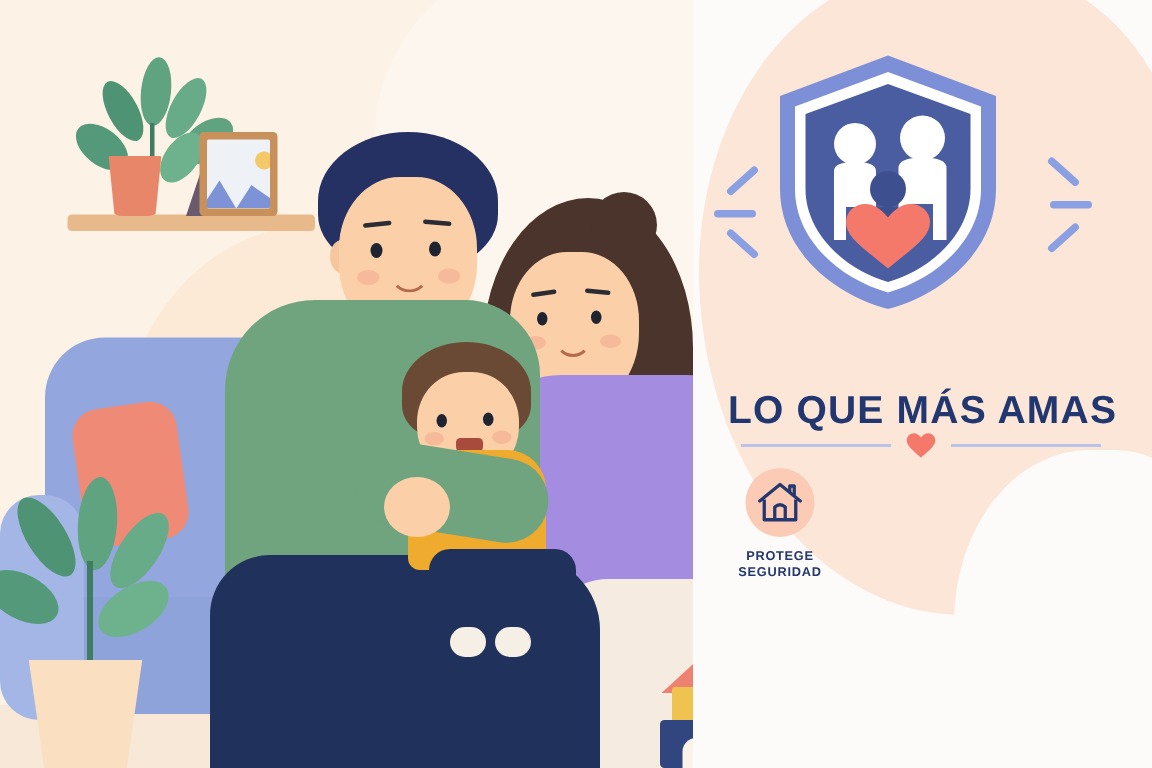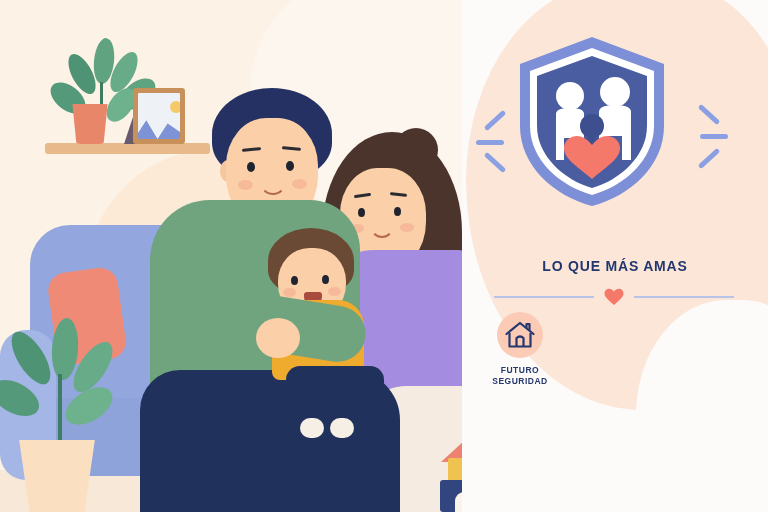--- a/index.html
+++ b/index.html
@@ -291,21 +291,21 @@
   .headline {
     left:462px; top:214px; width:306px;
     text-align:center;
     font-size:41px; font-weight:bold;
     letter-spacing:1.5px;
     color:#1f3168;
   }
   .subhead {
     left:462px; top:258px; width:306px;
     text-align:center;
-    font-size:14px; font-weight:bold;
+    font-size:26px; font-weight:bold;
     letter-spacing:.8px;
     color:#22376f;
   }
   .divider-row {
     left:494px; top:288px; width:240px; height:18px;
     display:flex; align-items:center; justify-content:center; gap:10px;
   }
   .dline { flex:1; height:2px; background:#b9c3e8; }
 
   
@@ -494,19 +494,19 @@
     <div class="badge">
       <div class="badge-circle" style="background:#fbcbb5;">
         <svg width="30" height="28" viewBox="0 0 30 28">
           <path d="M1.5 13 L15 2 L28.5 13" fill="none" stroke="#24386f" stroke-width="2.2" stroke-linecap="round" stroke-linejoin="round"></path>
           <path d="M4.5 12 L4.5 25.5 L25.5 25.5 L25.5 12" fill="none" stroke="#24386f" stroke-width="2.2" stroke-linejoin="round"></path>
           <path d="M11.5 25.5 L11.5 17 Q15 14 18.5 17 L18.5 25.5" fill="none" stroke="#24386f" stroke-width="2.2" stroke-linejoin="round"></path>
           <path d="M21.5 6.5 L21.5 3 L24.5 3 L24.5 9" fill="none" stroke="#24386f" stroke-width="2.2" stroke-linecap="round" stroke-linejoin="round"></path>
         </svg>
       </div>
       <div class="badge-label">
-        <span>FUTURO</span><br>
+        <span>PROTEGE</span><br>
         <span>SEGURIDAD</span>
       </div>
     </div>
 
   </div>
 </div>
 
 </body></html>

